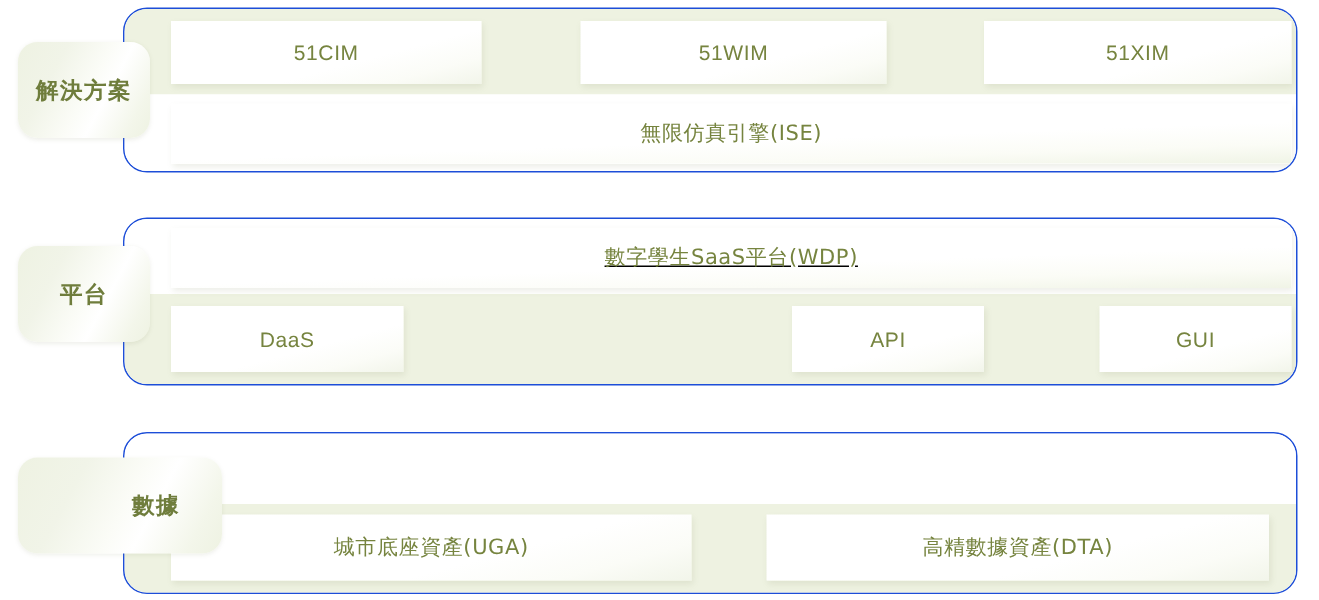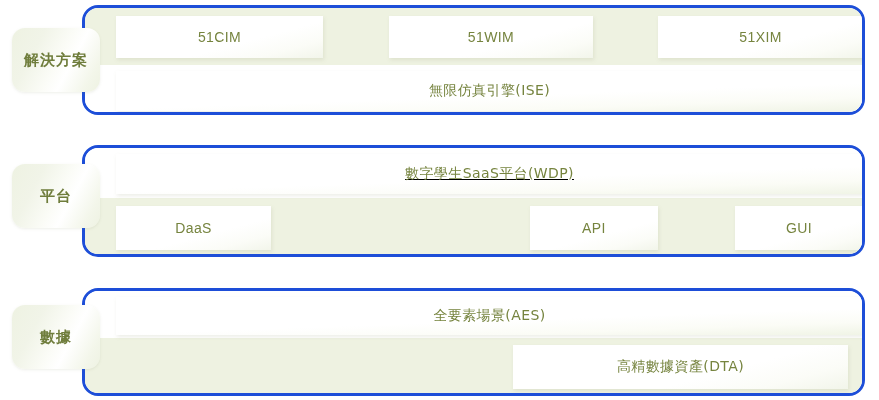--- a/index.html
+++ b/index.html
@@ -55,21 +55,21 @@
     color: #6f7d3c;
     letter-spacing: 1px;
     font-family: "DejaVu Sans", "Liberation Sans", sans-serif;
   }
 
   
   .row-box {
     position: absolute;
     left: 82px;
     width: 783px;
-    border: 3px solid #1d4ed8;
+    border: 1px solid #1d4ed8;
     border-radius: 16px;
     background: #ffffff;
     box-sizing: border-box;
     overflow: hidden;
   }
 
   
   .band {
     position: absolute;
     left: 0;
@@ -122,21 +122,21 @@
   #row2 .band-bot  { top: 50px; height: 62px; background:#eef2e1; }
 
   #r2bar{ left: 31px;  top: 6px;  width: 747px; height: 40px; text-decoration: underline; }
   #r2c1 { left: 31px;  top: 58px; width: 155px; height: 44px; }
   #r2c2 { left: 253px; top: 58px; width: 124px; height: 44px; }
   #r2c3 { left: 445px; top: 58px; width: 128px; height: 44px; }
   #r2c4 { left: 650px; top: 58px; width: 128px; height: 44px; }
 
   
   #row3 { top: 285px; height: 115px; }
-  #row3 .row-label { top: 20px; }
+  #row3 .row-label { top: 20px; padding-left: 48px; }
   #row3 .row-box   { top: 3px; height: 108px; }
   #row3 .band-top  { top: 0; height: 47px; background:#ffffff; }
   #row3 .band-bot  { top: 47px; height: 61px; background:#eef2e1; }
 
   #r3bar{ left: 31px;  top: 6px;  width: 747px; height: 38px; }
   #r3c1 { left: 31px;  top: 54px; width: 347px; height: 44px; }
   #r3c2 { left: 428px; top: 54px; width: 335px; height: 44px; }
 </style>
 </head>
 <body>
@@ -196,22 +196,22 @@
   <div class="row" id="row3">
 
     <div class="row-label">
       <span>數據</span>
     </div>
 
     <div class="row-box">
       <div class="band band-top"></div>
       <div class="band band-bot"></div>
 
-      <div class="cell wide cjk" id="r3bar">
-        <span>全要素場景(AES)</span>
+      <div class="cell cjk" id="r3c1">
+        <span>城市底座資產(UGA)</span>
       </div>
       <div class="cell cjk" id="r3c2">
         <span>高精數據資產(DTA)</span>
       </div>
     </div>
   </div>
 
 </div>
 
 </body></html>

